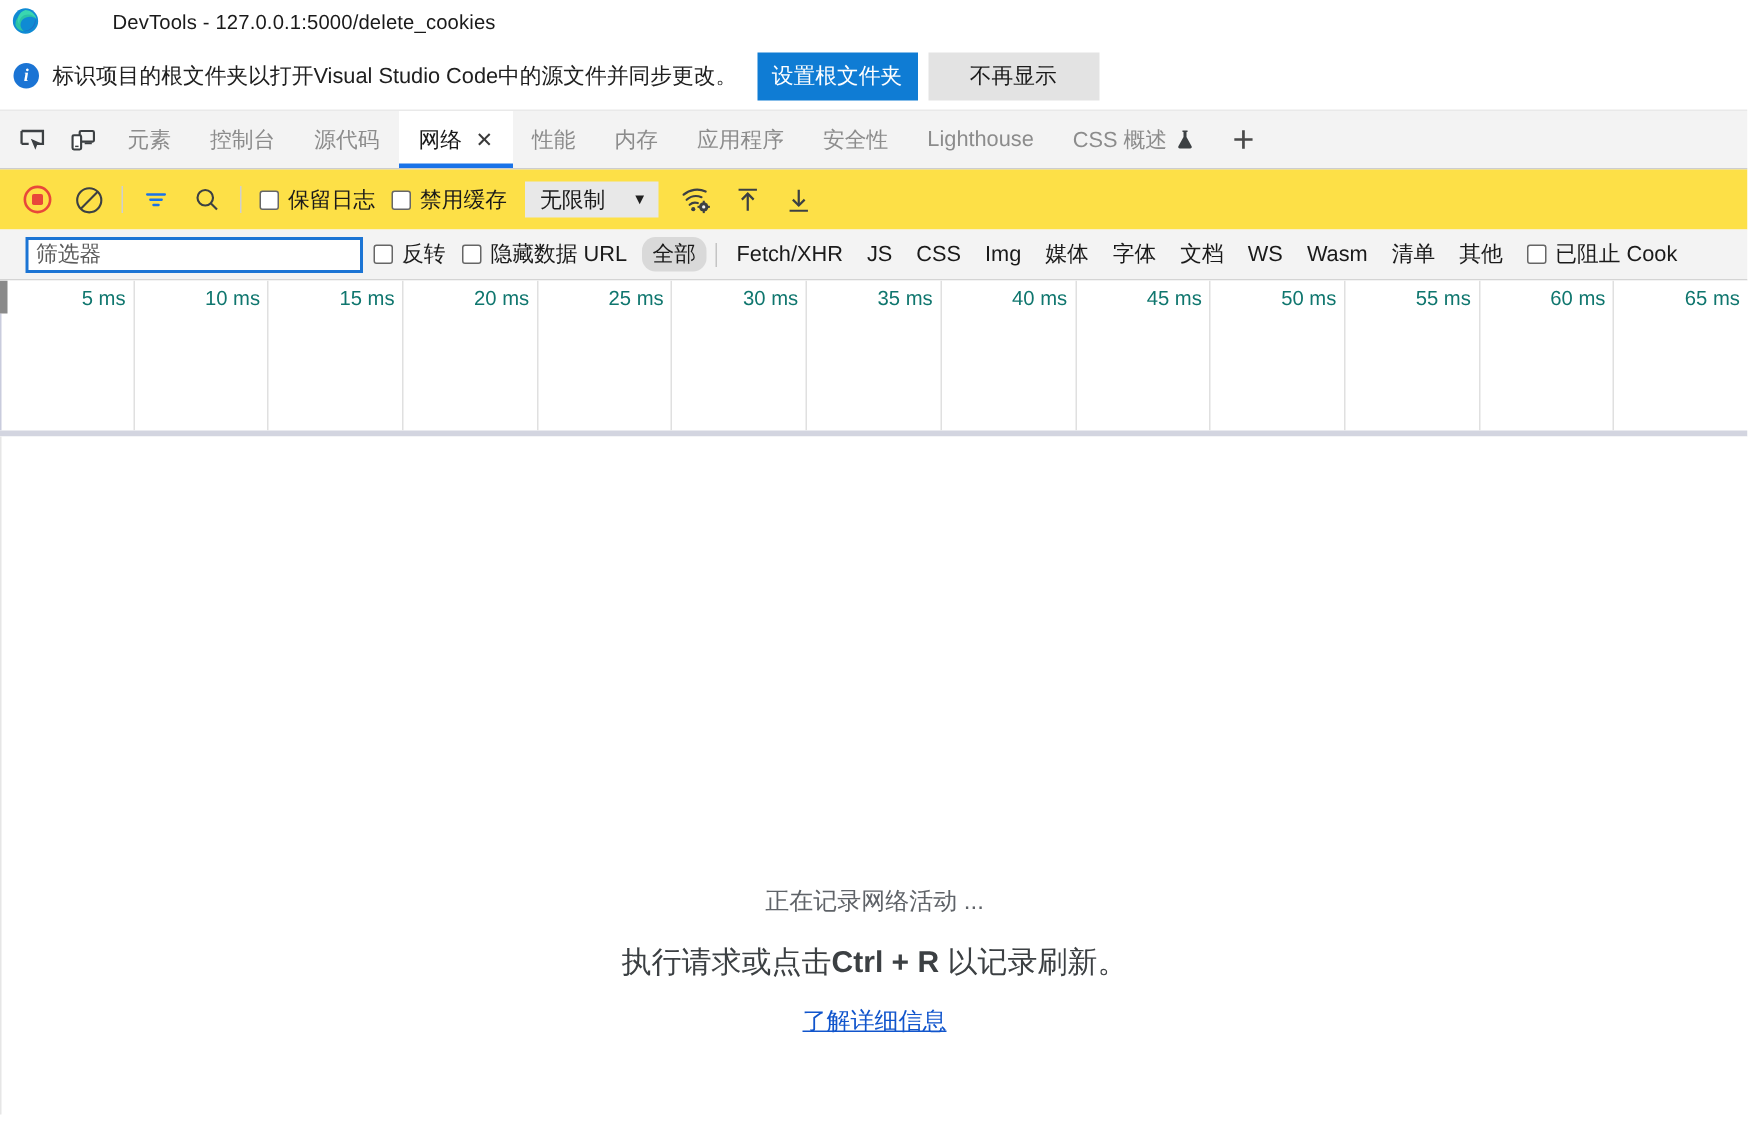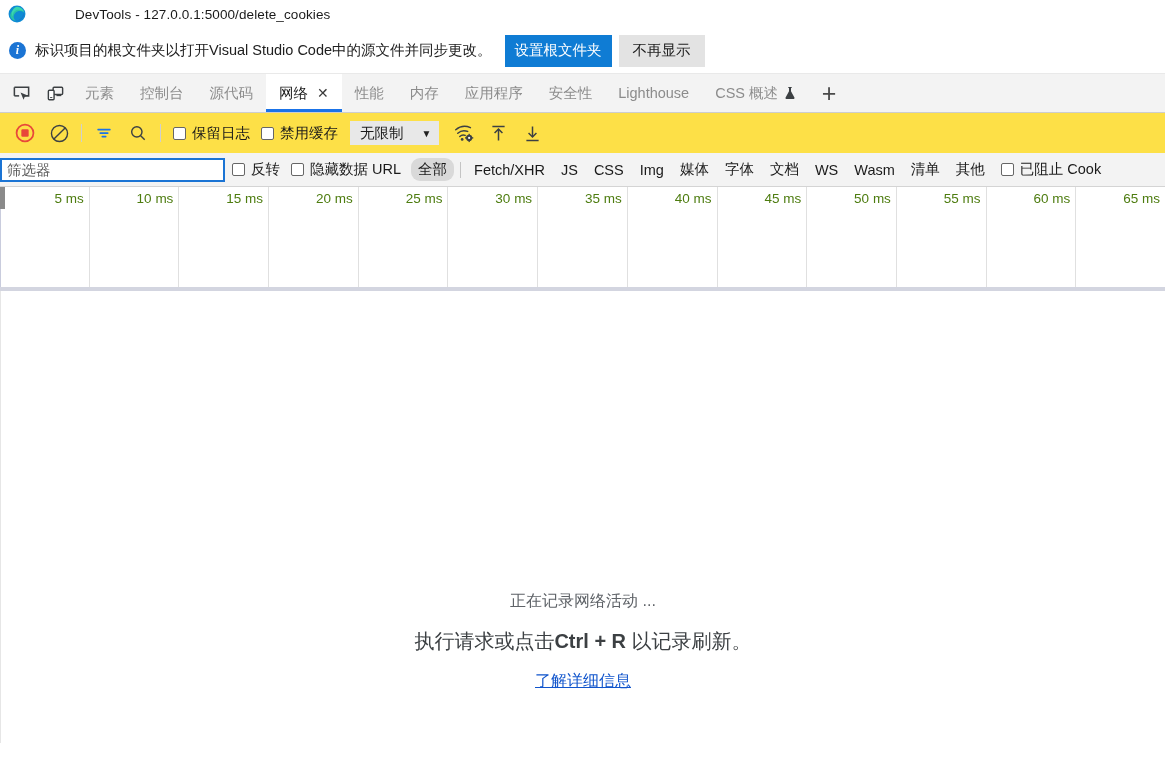--- a/index.html
+++ b/index.html
@@ -66,21 +66,21 @@
     cursor: pointer;
     white-space: nowrap;
     margin-right: 7px;
   }
   .btn-secondary {
     background: #e3e3e3;
     color: #1a1a1a;
     border: none;
     font-size: 14.5px;
     font-family: Liberation Mono, monospace;
-    padding: 6px 14px 7px;
+    padding: 6px 28px 7px;
     cursor: pointer;
     white-space: nowrap;
   }
 
   
   #tabbar {
     height: 39px;
     display: flex;
     align-items: stretch;
     background: #f3f3f3;
@@ -187,21 +187,21 @@
     font-size: 10px;
     color: #202020;
   }
 
   
   #filter-row {
     height: 34px;
     display: flex;
     align-items: center;
     background: #f3f3f3;
-    padding-left: 0;
+    padding-left: 17px;
     border-bottom: 1px solid #d4d4d4;
     overflow: hidden;
   }
   #filter-input {
     width: 225px;
     height: 24px;
     border: 2px solid #1b74d4;
     background: #ffffff;
     font-size: 14.5px;
     font-family: inherit;
@@ -251,21 +251,21 @@
   #overview .tick {
     flex: 1 1 0;
     border-right: 1px solid #e0e0e0;
     position: relative;
   }
   #overview .tick:last-child { border-right: none; }
   #overview .tick .lbl {
     position: absolute;
     right: 5px; top: 4px;
     font-size: 13.5px;
-    color: #4d7c0f;
+    color: #0f766e;
     white-space: nowrap;
   }
   #overview .left-rail {
     position: absolute;
     left: 0; top: 22px; bottom: 0;
     width: 1px;
     background: #c9ccdd;
   }
 
   

